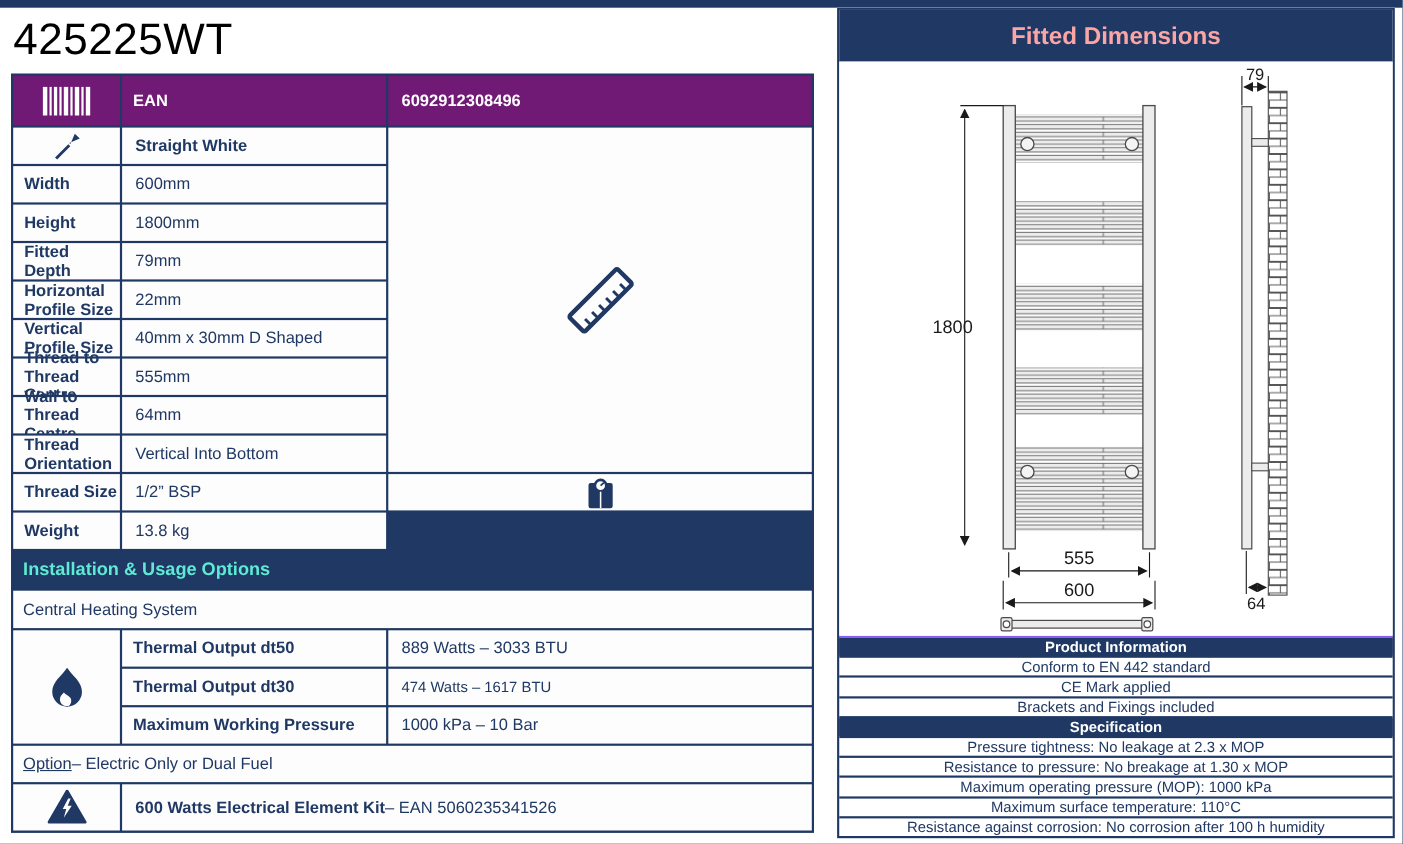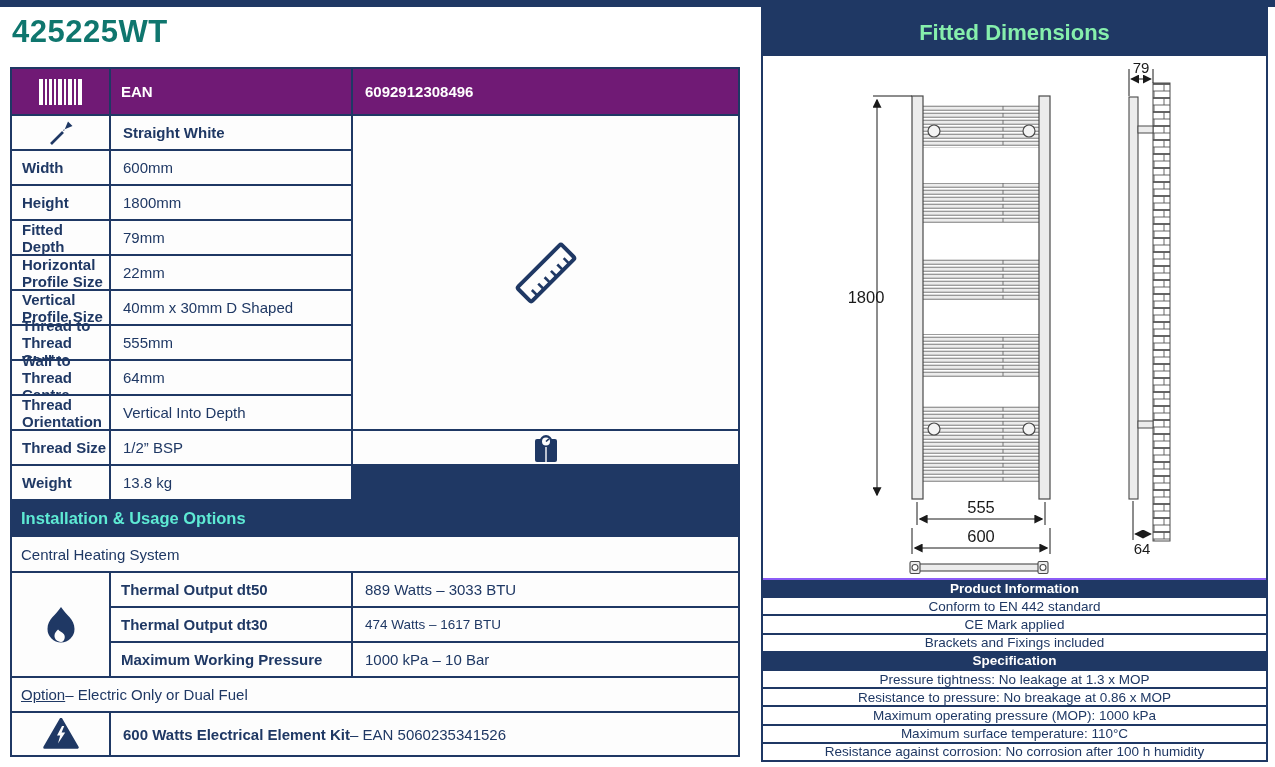--- a/index.html
+++ b/index.html
@@ -2,21 +2,21 @@
 <html><head>
 <meta charset="utf-8">
 <style>
   html,body{margin:0;padding:0;}
   body{
     width:1275px;height:767px;position:relative;overflow:hidden;
     background:#ffffff;color:#1f3864;
     font-family:"Liberation Sans", sans-serif;
   }
   .topbar{position:absolute;left:0;top:0;width:1275px;height:7px;background:#1f3864;}
-  .title{position:absolute;left:12px;top:14px;font-size:31px;font-weight:bold;letter-spacing:.5px;color:#0f766e;}
+  .title{position:absolute;left:12px;top:14px;font-size:40px;font-weight:normal;letter-spacing:.5px;color:#000000;}
 
   
   .spec-table{
     position:absolute;left:10px;top:67px;width:730px;box-sizing:border-box;
     display:grid;grid-template-columns:97px 240px 1fr;
     grid-template-rows:45px 33px repeat(9,33px) 33px 34px 34px 33px 33px 33px 33px 42px;
     gap:2px;background:#1f3864;border:2px solid #1f3864;
   }
   .cell{background:#fdfdfd;display:flex;align-items:center;min-width:0;}
   .icon-cell{justify-content:center;}
@@ -31,21 +31,21 @@
   .span9{grid-row:span 9;}
   .span3{grid-row:span 3;}
   .u{text-decoration:underline;}
 
   
   .panel{
     position:absolute;left:761px;top:7px;width:507px;height:755px;
     box-sizing:border-box;border:2px solid #1f3864;background:#fff;
     display:flex;flex-direction:column;
   }
-  .panel-head{flex:none;height:47px;background:#1f3864;color:#86efac;font-weight:bold;
+  .panel-head{flex:none;height:47px;background:#1f3864;color:#fca5a5;font-weight:bold;
     font-size:22px;display:flex;align-items:center;justify-content:center;}
   .diagram-area{flex:none;height:522px;position:relative;background:#fff;}
   .diagram-area svg{position:absolute;left:0;top:0;width:100%;height:100%;}
   .info{flex:1;display:flex;flex-direction:column;background:#1f3864;gap:2px;border-top:2px solid #8b5cf6;}
   .info-row{flex:1;background:#fff;color:#1f3864;font-size:13.5px;
     display:flex;align-items:center;justify-content:center;white-space:nowrap;}
   .info-head{background:#1f3864;color:#fff;font-weight:bold;}
 
   .dimtxt{font-size:16.5px;fill:#1a1a1a;font-family:"Liberation Sans",sans-serif;}
   .dimtxt-sm{font-size:15px;fill:#1a1a1a;font-family:"Liberation Sans",sans-serif;}
@@ -107,21 +107,21 @@
   <div class="cell val">79mm</div>
   <div class="cell lbl">Horizontal Profile Size</div>
   <div class="cell val">22mm</div>
   <div class="cell lbl">Vertical Profile Size</div>
   <div class="cell val">40mm x 30mm D Shaped</div>
   <div class="cell lbl">Thread to Thread Centre</div>
   <div class="cell val">555mm</div>
   <div class="cell lbl">Wall to Thread Centre</div>
   <div class="cell val">64mm</div>
   <div class="cell lbl">Thread Orientation</div>
-  <div class="cell val">Vertical Into Depth</div>
+  <div class="cell val">Vertical Into Bottom</div>
   <div class="cell lbl">Thread Size</div>
   <div class="cell val">1/2” BSP</div>
 
   <div class="cell icon-cell">
     <svg width="28" height="30" viewBox="0 0 28 30">
       <rect x="3" y="6" width="22" height="23" rx="2" fill="#1f3864"></rect>
       <circle cx="14" cy="8.5" r="5.2" fill="#fdfdfd" stroke="#1f3864" stroke-width="2.4"></circle>
       <line x1="14" y1="8.5" x2="17" y2="5.8" stroke="#1f3864" stroke-width="1.6"></line>
       <rect x="13.3" y="14" width="1.4" height="15" fill="#fdfdfd"></rect>
     </svg>
@@ -248,19 +248,19 @@
       <text class="dimtxt-sm" x="379" y="498" text-anchor="middle">64</text>
     </svg>
   </div>
 
   <div class="info">
     <div class="info-row info-head">Product Information</div>
     <div class="info-row">Conform to EN 442 standard</div>
     <div class="info-row">CE Mark applied</div>
     <div class="info-row">Brackets and Fixings included</div>
     <div class="info-row info-head">Specification</div>
-    <div class="info-row">Pressure tightness: No leakage at 1.3 x MOP</div>
-    <div class="info-row">Resistance to pressure: No breakage at 0.86 x MOP</div>
+    <div class="info-row">Pressure tightness: No leakage at 2.3 x MOP</div>
+    <div class="info-row">Resistance to pressure: No breakage at 1.30 x MOP</div>
     <div class="info-row">Maximum operating pressure (MOP): 1000 kPa</div>
     <div class="info-row">Maximum surface temperature: 110°C</div>
     <div class="info-row">Resistance against corrosion: No corrosion after 100 h humidity</div>
   </div>
 </div>
 
 </body></html>

